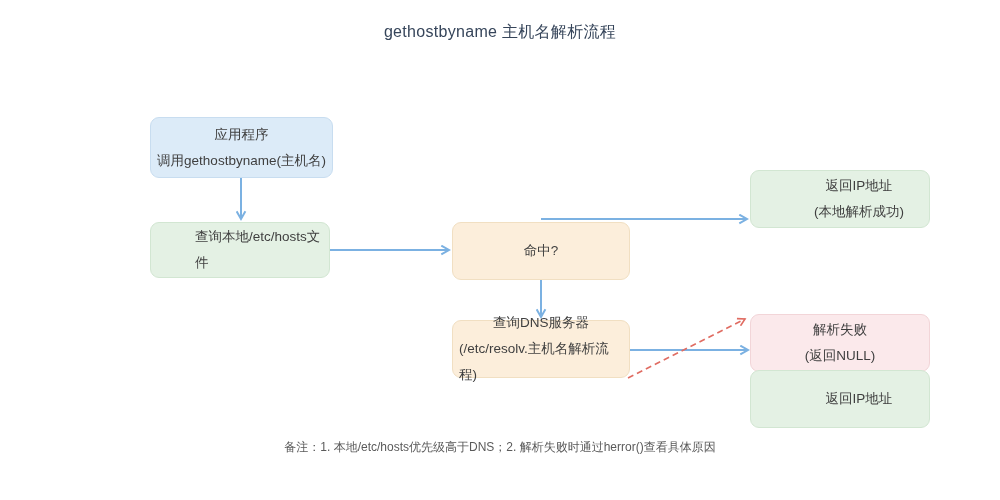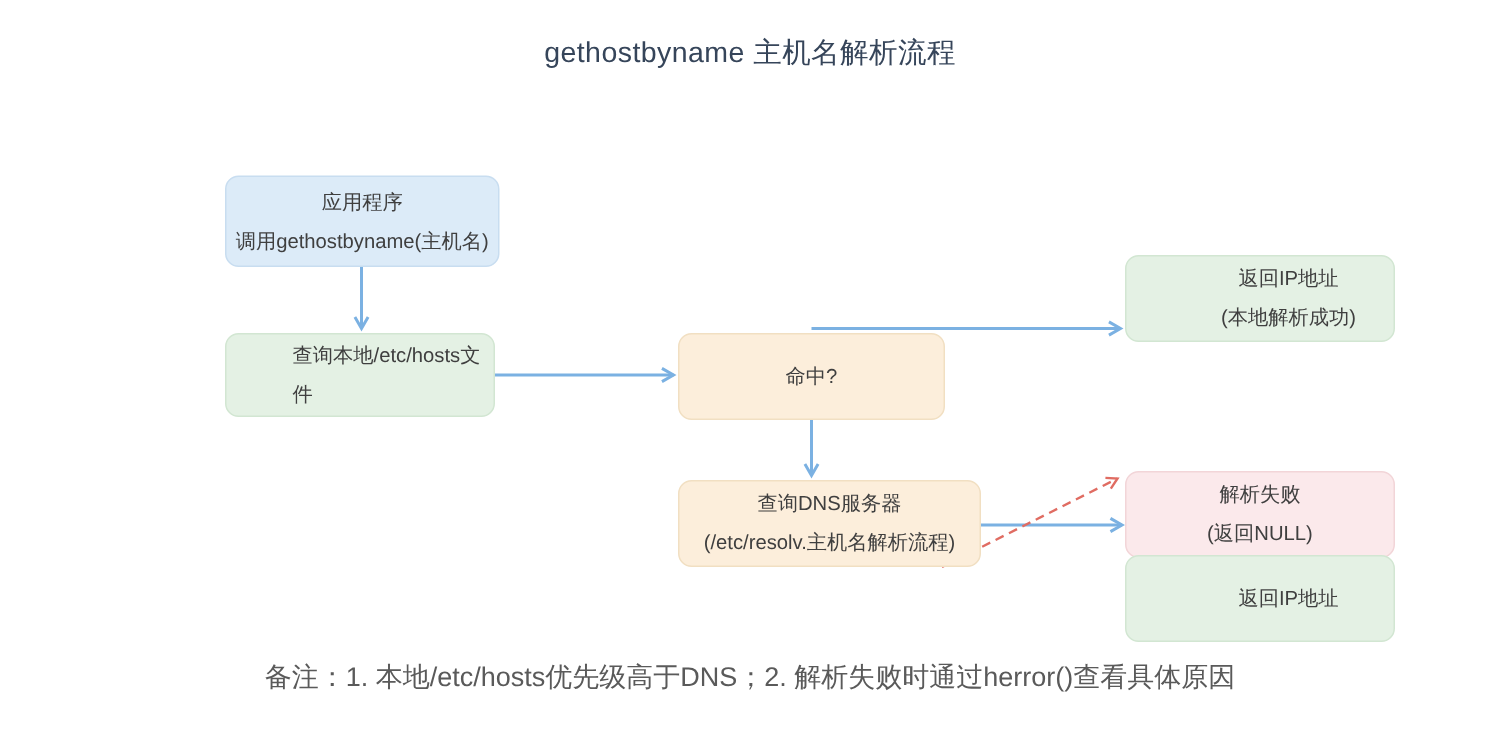--- a/index.html
+++ b/index.html
@@ -13,32 +13,32 @@
     height:500px;
     background:#ffffff;
     overflow:hidden;
   }
   .title{
     position:absolute;
     top:22px;
     left:0;
     width:1000px;
     text-align:center;
-    font-size:19px;
+    font-size:16px;
     font-weight:500;
     color:#36455a;
     letter-spacing:0.3px;
   }
   .note{
     position:absolute;
     top:439px;
     left:0;
     width:1000px;
     text-align:center;
-    font-size:18px;
+    font-size:12px;
     color:#5a5a5a;
   }
   svg.arrows{
     position:absolute;
     top:0;left:0;
     width:1000px;height:500px;
   }
   .aline{
     stroke:var(--arrow-blue);
     stroke-width:2;
@@ -65,21 +65,21 @@
     padding:2px 6px;
   }
   .node.blue  {background:var(--fill-blue);  border:1px solid var(--edge-blue);}
   .node.green {background:var(--fill-green); border:1px solid var(--edge-green);padding-left:44px;}
   .node.orange{background:var(--fill-orange);border:1px solid var(--edge-orange);}
   .node.pink  {background:var(--fill-pink);  border:1px solid var(--edge-pink);}
 
   #node-app         {left:150px; top:117px; width:183px; height:61px;}
   #node-hosts       {left:150px; top:222px; width:180px; height:56px;}
   #node-hit         {left:452px; top:222px; width:178px; height:58px;}
-  #node-dns         {left:452px; top:320px; width:202px; height:58px;}
+  #node-dns         {left:452px; top:320px; width:178px; height:58px;}
   #node-local-ok    {left:750px; top:170px; width:180px; height:58px;}
   #node-fail        {left:750px; top:270px; width:180px; height:58px;margin-top:44px;}
   #node-dns-ok      {left:750px; top:370px; width:180px; height:58px;}
 </style>
 </head>
 <body>
 
 <div class="canvas">
 
   <div class="title">gethostbyname 主机名解析流程</div>

